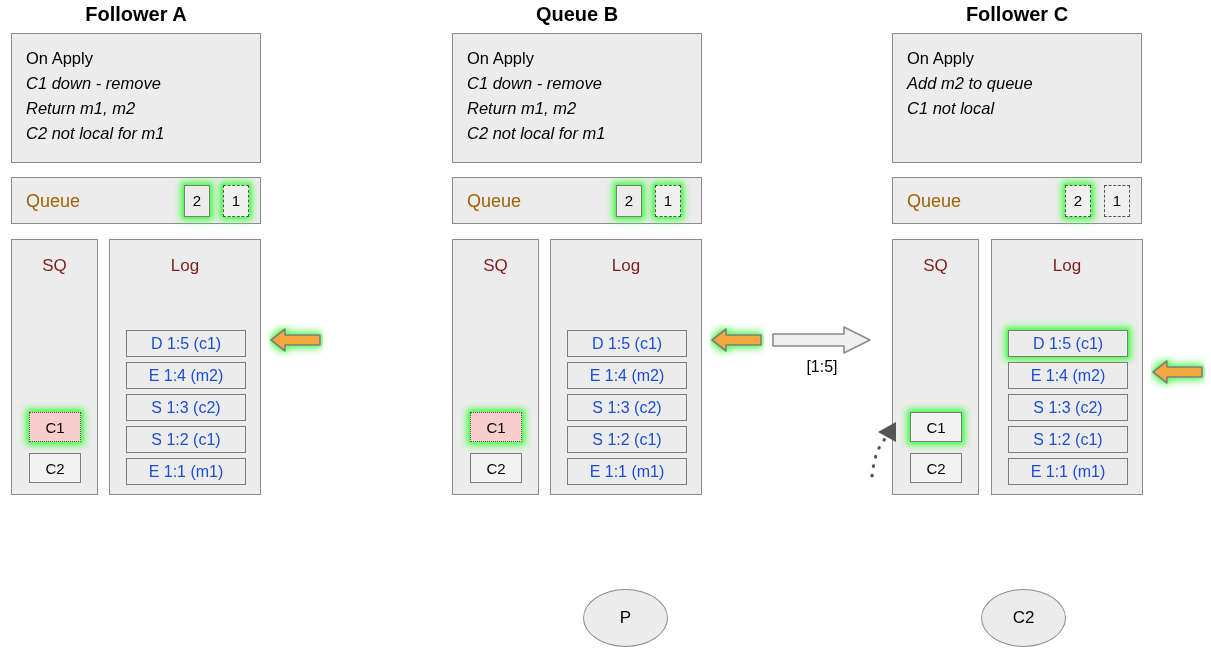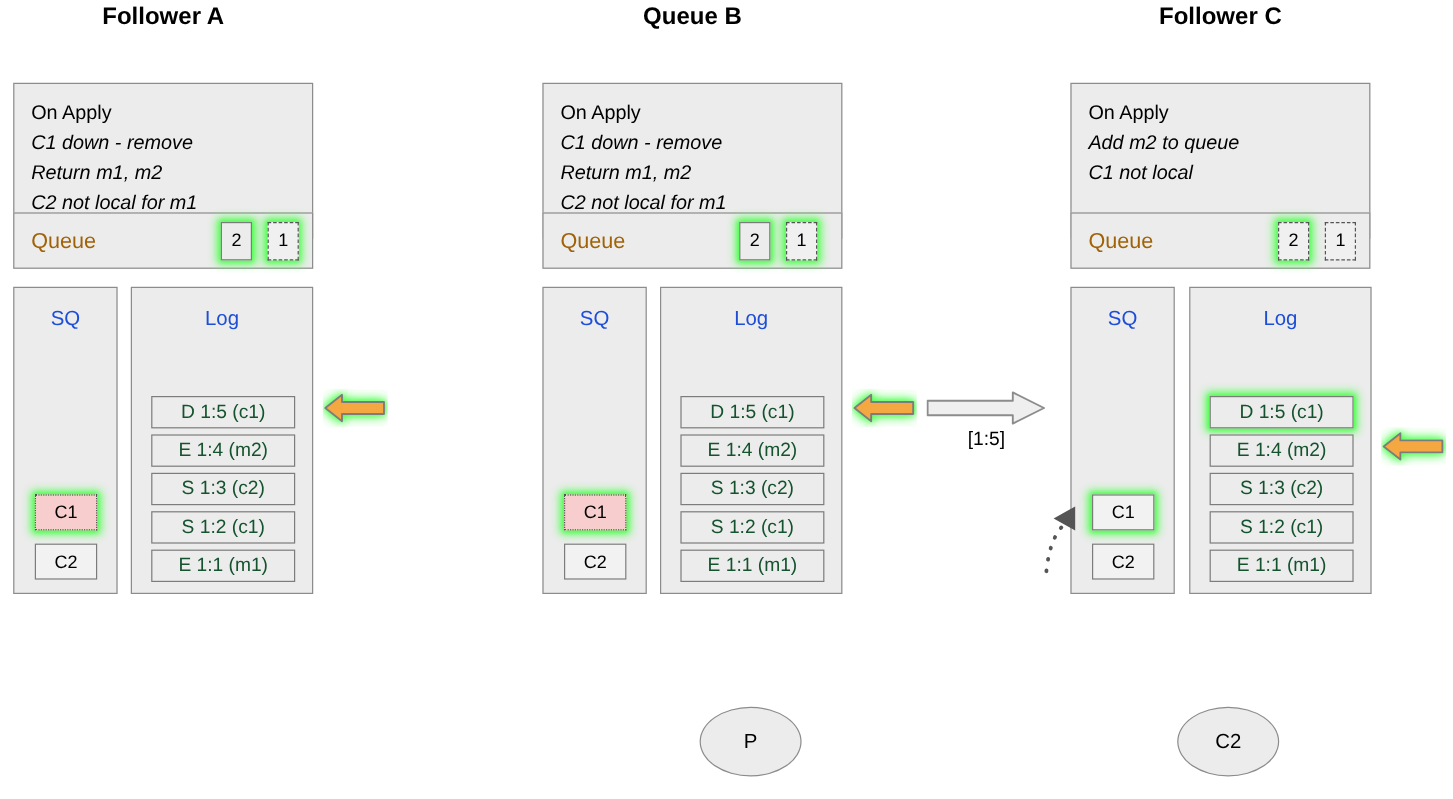--- a/index.html
+++ b/index.html
@@ -18,21 +18,21 @@
 
   
   .panel{
     position:absolute;
     background:#ececec;
     border:1.5px solid #8c8c8c;
     box-sizing:border-box;
   }
 
   
-  .apply-box{padding:12px 14px 12px 14px;margin-top:36px;}
+  .apply-box{padding:12px 14px 12px 14px;}
   .apply-line{
     font-size:16.5px;line-height:25px;color:#000;white-space:nowrap;
   }
   .apply-line.ital{font-style:italic;}
 
   
   .queue-label{
     position:absolute;left:14px;top:50%;transform:translateY(-50%);
     font-size:18px;color:#a16207;white-space:nowrap;
   }
@@ -42,27 +42,27 @@
     display:flex;align-items:center;justify-content:center;
     font-size:15px;background:#ececec;color:#000;
   }
   .qcell.solid{border:1.5px solid #7c7c7c;}
   .qcell.dashed{border:1.5px dashed #555;background:#f0f0f0;}
   .glow{box-shadow:0 0 7px 3px #4dff4d,0 0 3px 1px #63ff63;}
 
   
   .sectitle{
     position:absolute;left:0;right:0;top:16px;
-    text-align:center;font-size:17px;color:#1d4ed8;
+    text-align:center;font-size:17px;color:#7f1d1d;
   }
   .entry{
     position:absolute;box-sizing:border-box;
     background:#ececec;border:1.5px solid #7c7c7c;
     display:flex;align-items:center;justify-content:center;
-    font-size:16px;color:#14532d;white-space:nowrap;
+    font-size:16px;color:#1d4ed8;white-space:nowrap;
   }
   .sq-item{
     position:absolute;box-sizing:border-box;
     display:flex;align-items:center;justify-content:center;
     font-size:15px;color:#000;
   }
   .sq-item.plain{background:#f2f2f2;border:1.5px solid #7c7c7c;}
   .sq-item.pinkdot{background:#f7cdcd;border:1.5px dotted #555;}
   .sq-item.solidglow{background:#f2f2f2;border:1.5px solid #7c7c7c;}
 

